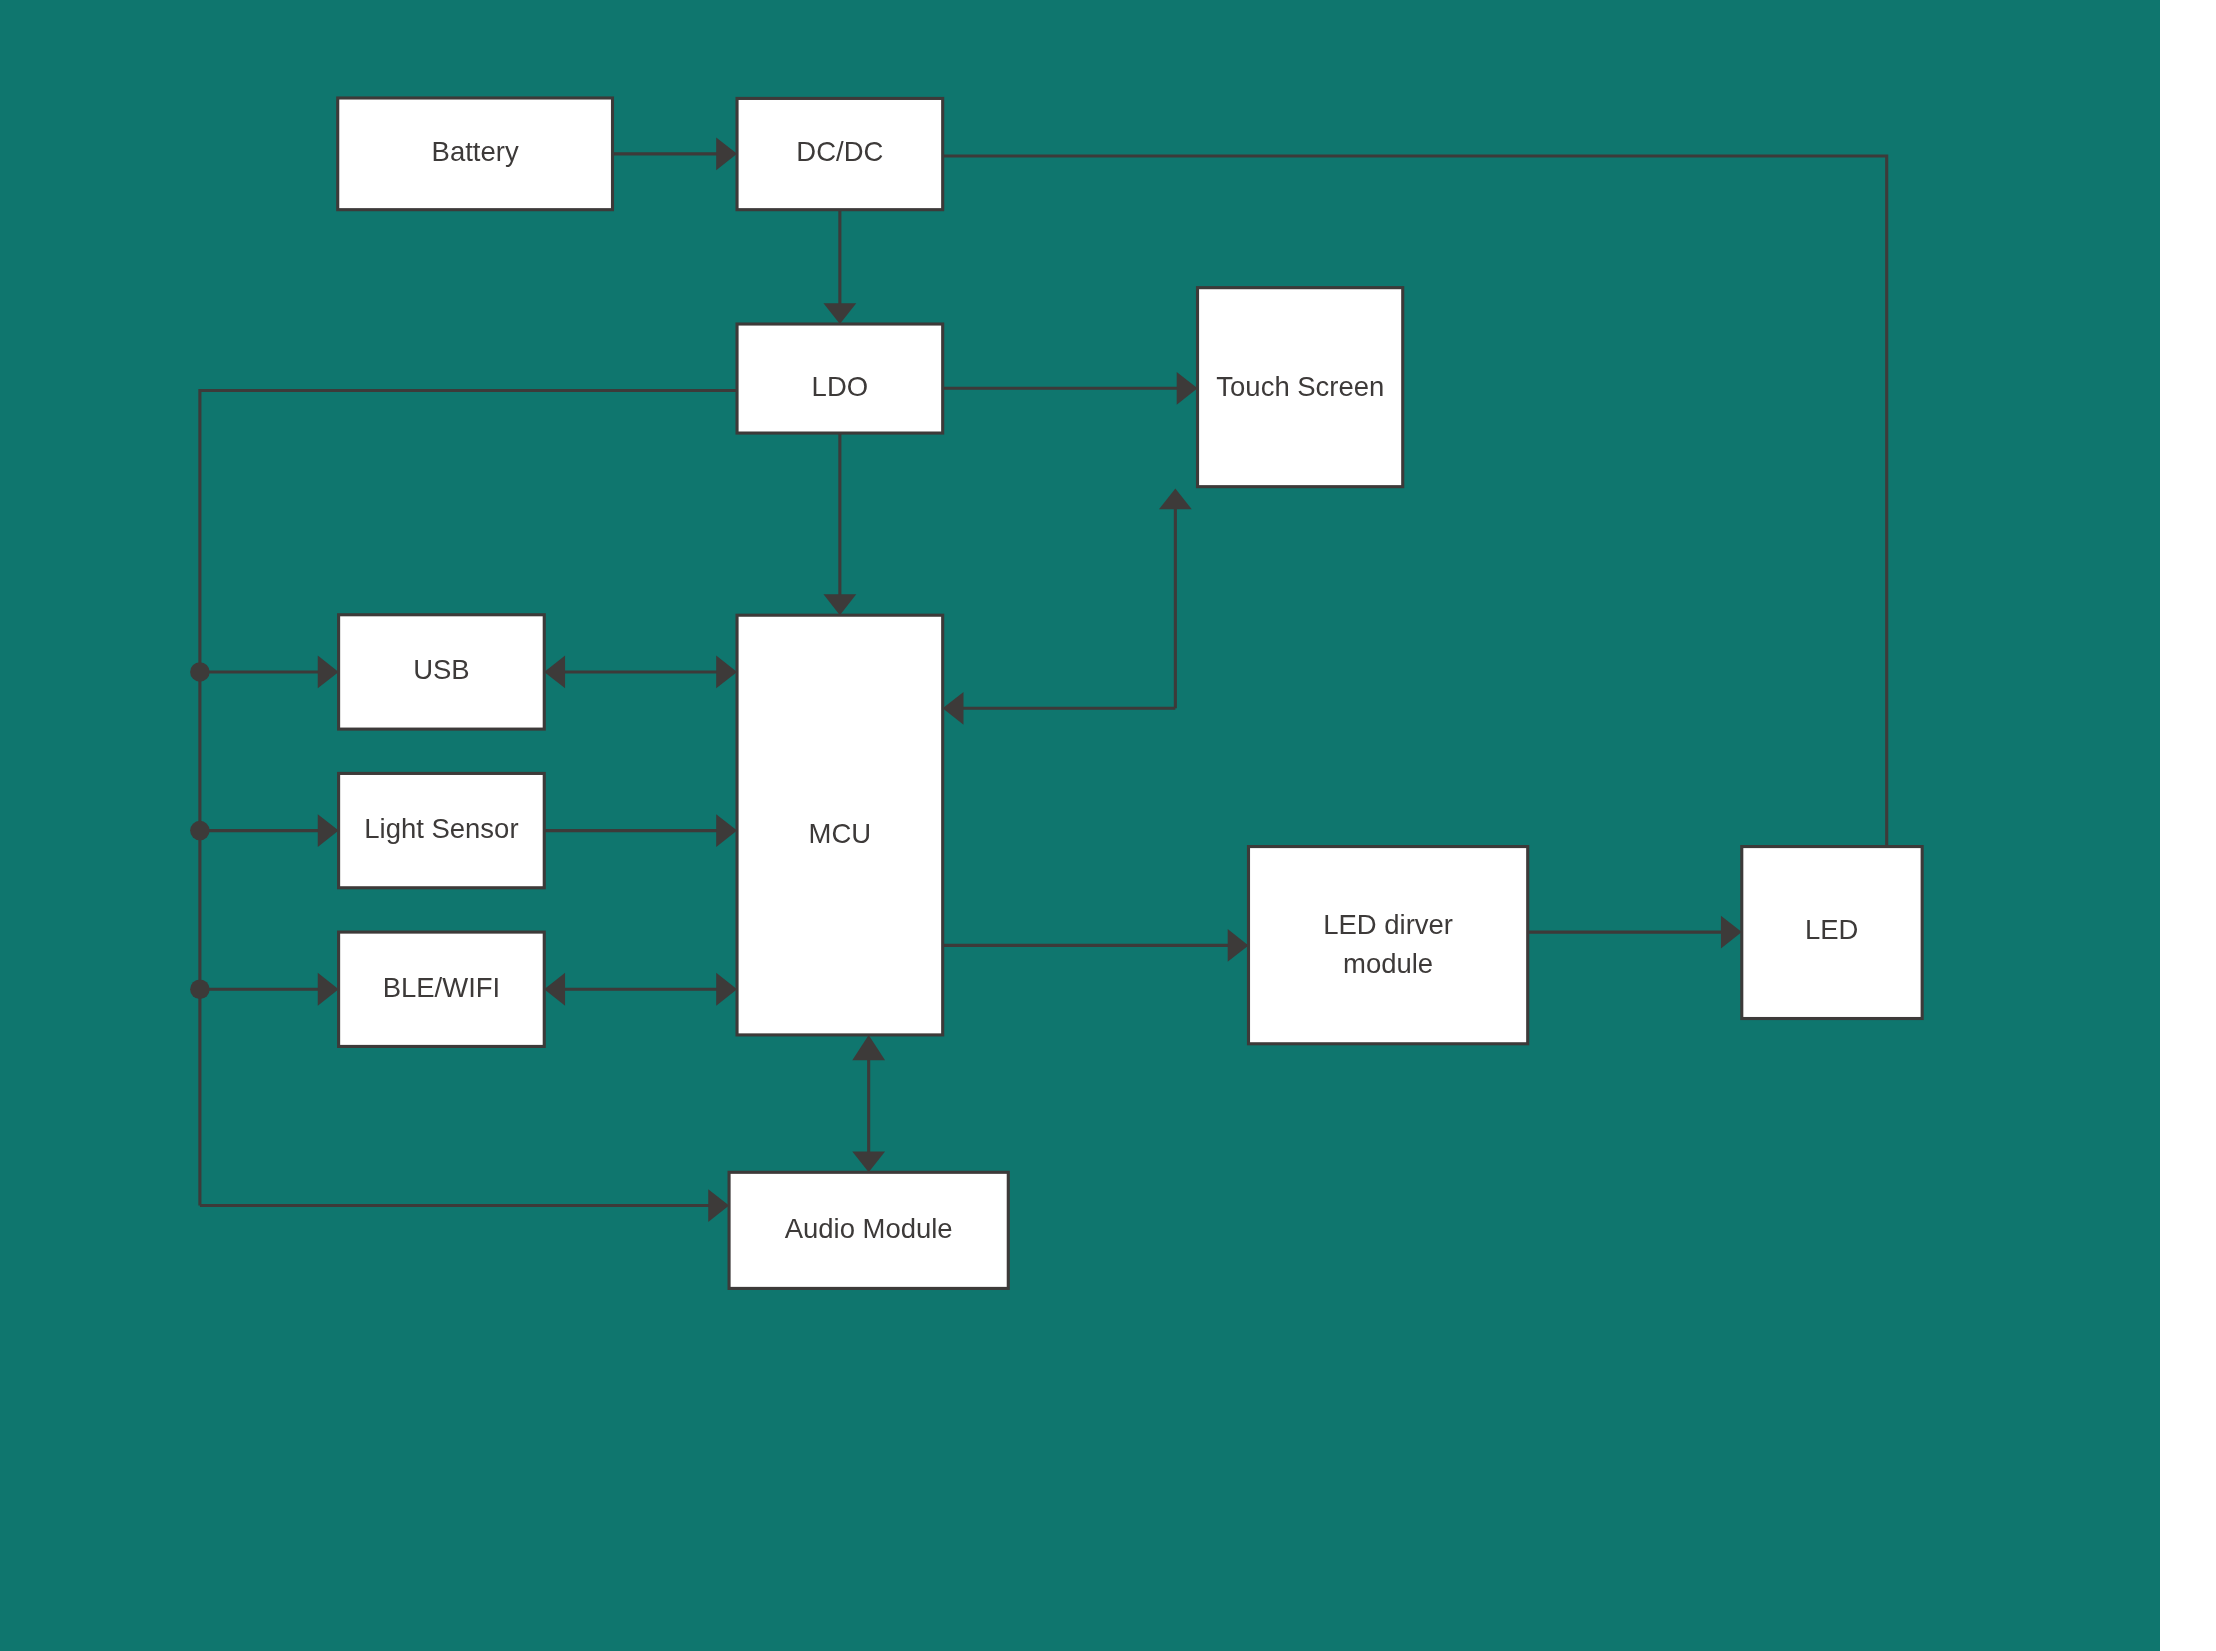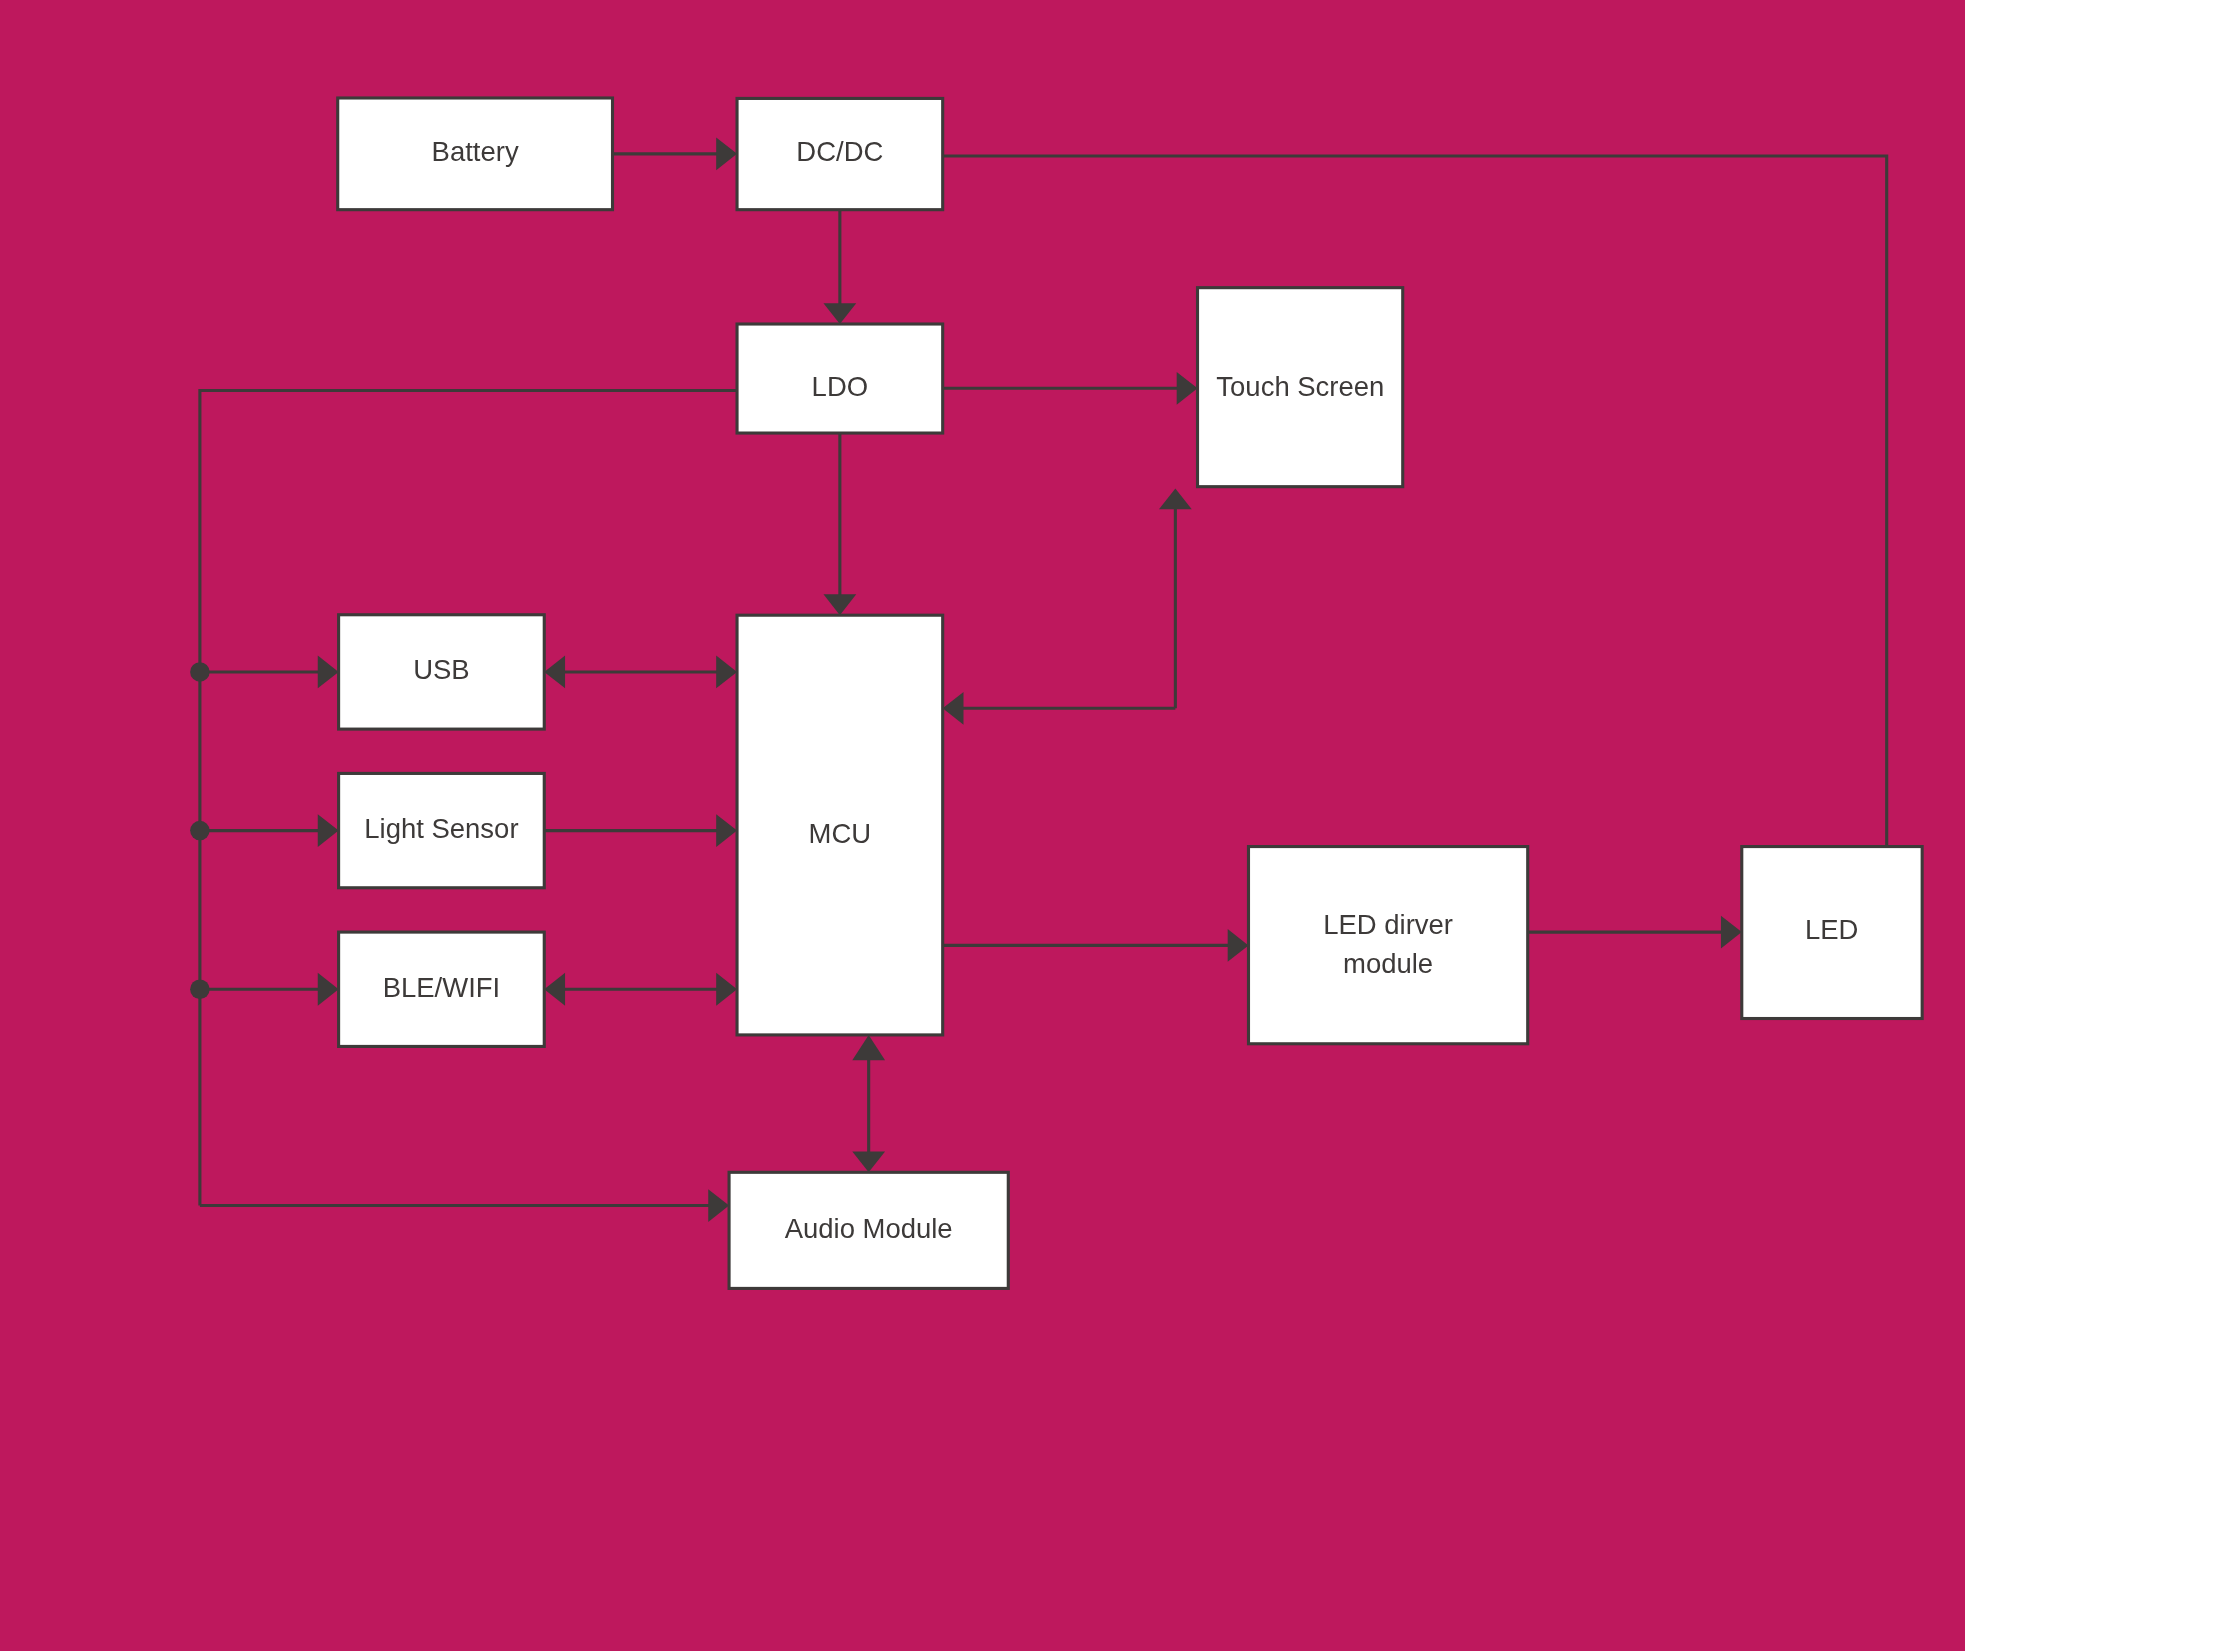--- a/index.html
+++ b/index.html
@@ -2,23 +2,23 @@
 <html style="font-size:7px"><head>
 <meta charset="utf-8">
 <style>
   html, body {
     margin: 0;
     padding: 0;
     background: #ffffff;
   }
   #canvas {
     position: relative;
-    width: 1965px;
+    width: 2160px;
     height: 1651px;
-    background: #be185d;
+    background: #0f766e;
     font-family: "Liberation Sans", sans-serif;
   }
   svg#diagram {
     position: absolute;
     top: 0; left: 0;
     width: 2216px;
     height: 1651px;
   }
   .blk-rect {
     fill: #ffffff;

